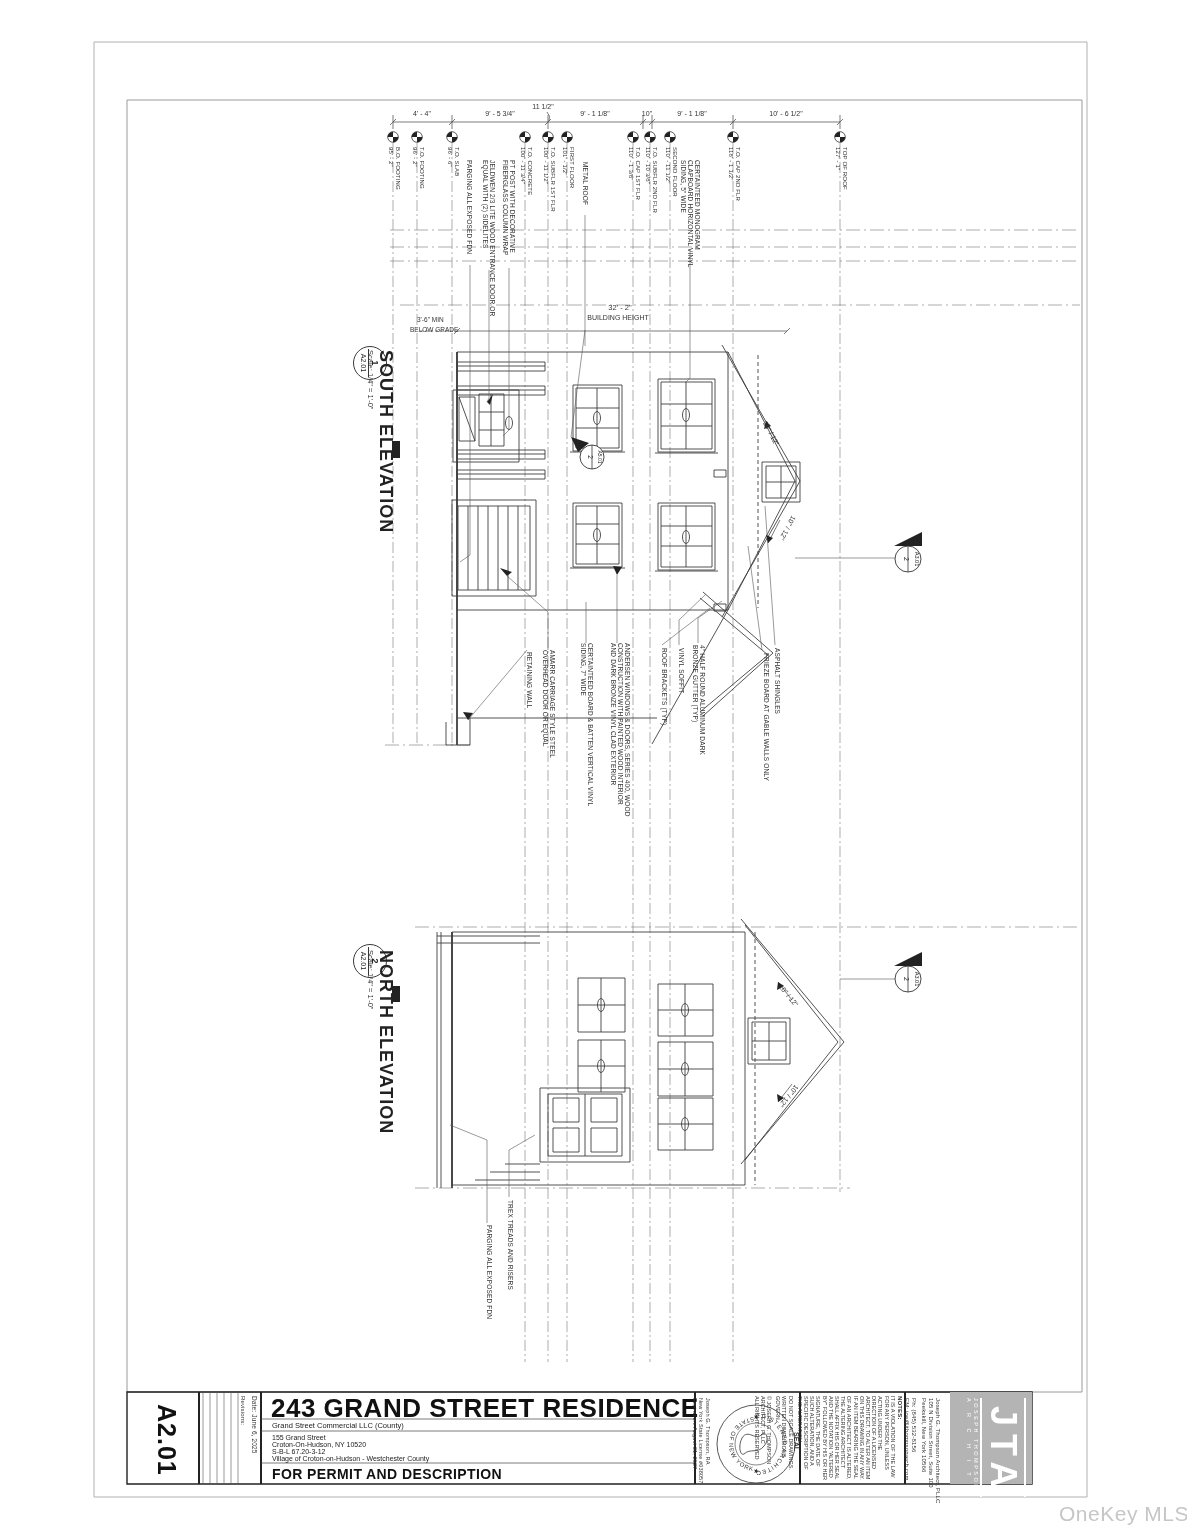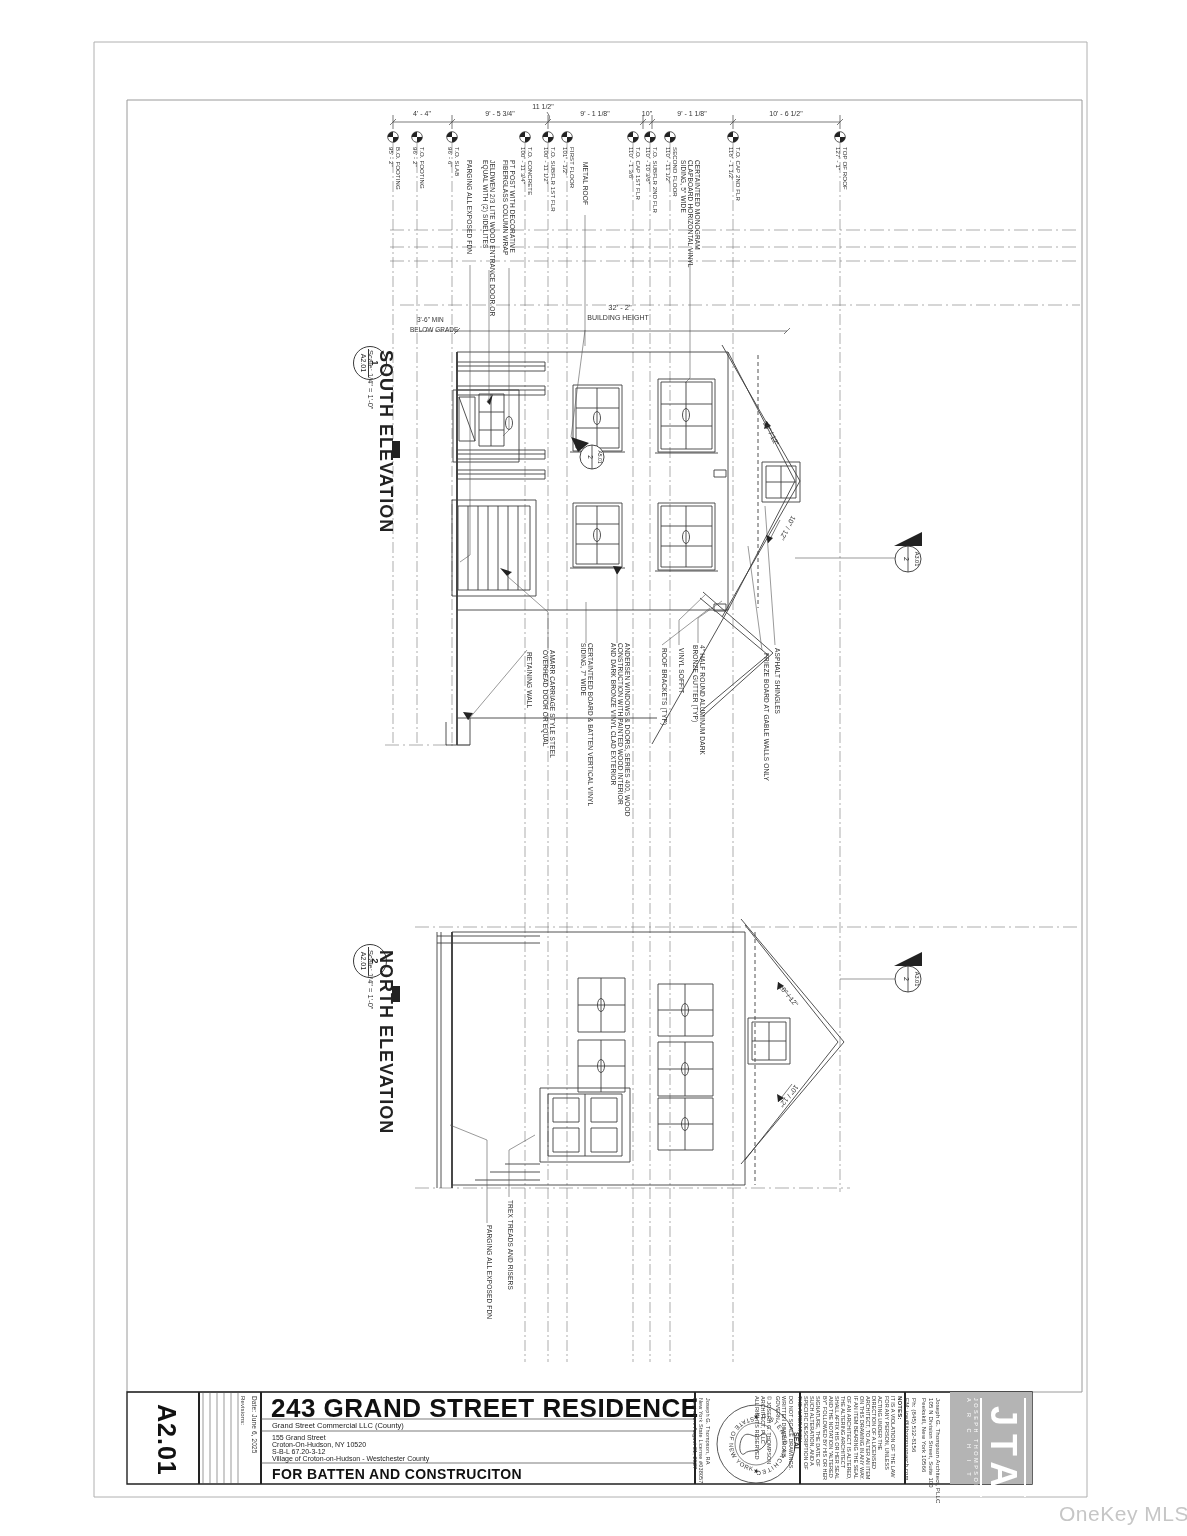--- a/index.html
+++ b/index.html
@@ -487,21 +487,21 @@
   <div class="tb-sheetnum" style="left:181px;top:1404px">A2.01</div>
   <div class="vnote" style="left:246px;top:1396px;font-size:6px">Revisions:</div>
   <div class="vnote" style="left:258px;top:1396px;font-size:6.5px">Date: June 6, 2025</div>
 
   <div class="tb-title" style="left:271px;top:1393px">243 GRAND STREET RESIDENCE</div>
   <div class="tb-small" style="left:272px;top:1422px">Grand Street Commercial LLC (County)</div>
   <div class="tb-small" style="left:272px;top:1434px;font-size:7px">155 Grand Street</div>
   <div class="tb-small" style="left:272px;top:1441px;font-size:7px">Croton-On-Hudson, NY 10520</div>
   <div class="tb-small" style="left:272px;top:1448px;font-size:7px">S-B-L 67.20-3-12</div>
   <div class="tb-small" style="left:272px;top:1455px;font-size:7px">Village of Croton-on-Hudson - Westchester County</div>
-  <div class="tb-status" style="left:272px;top:1466px">FOR BATTEN AND CONSTRUCITON</div>
+  <div class="tb-status" style="left:272px;top:1466px">FOR PERMIT AND DESCRIPTION</div>
 
   <div class="vnote" style="left:711px;top:1398px;font-size:5.5px;line-height:6.6px">
     <div>Joseph G. Thompson, RA</div>
     <div>New York State License #038057</div>
     <div>Expiration: August 31, 2027</div>
   </div>
   <div class="vnote" style="left:800px;top:1432px;font-size:7px;font-weight:700">SEAL</div>
 
   <div class="vnote" style="left:903px;top:1396px;width:86px;white-space:normal">
     <div style="font-size:6px;font-weight:700">NOTES:</div>

